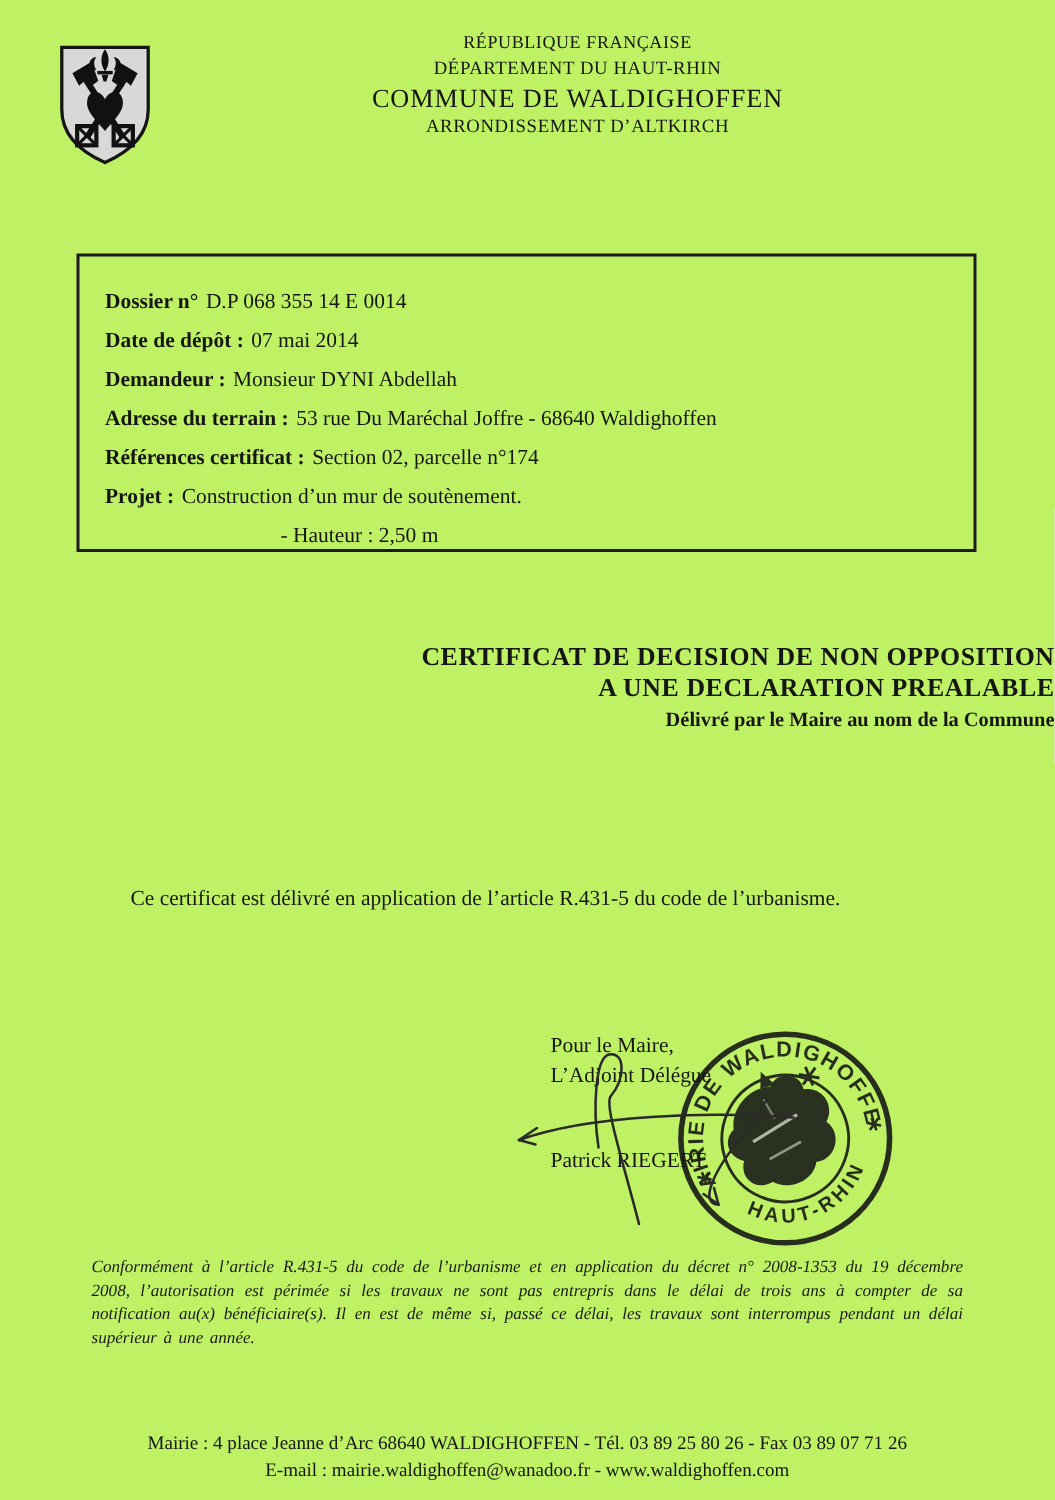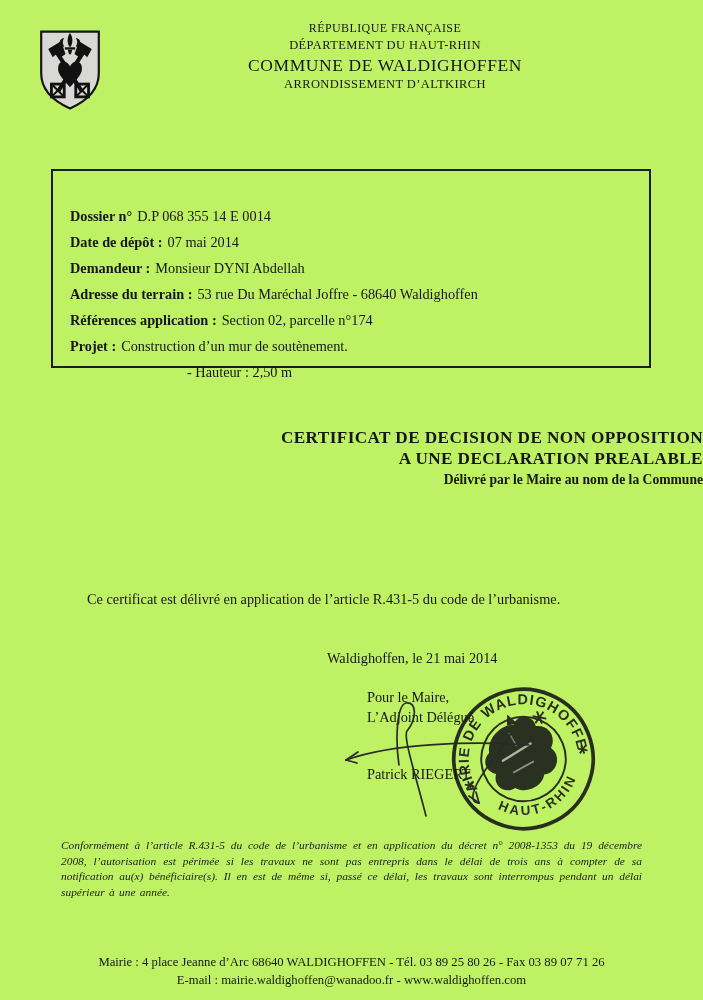--- a/index.html
+++ b/index.html
@@ -13,21 +13,21 @@
   .hdr{left:135px;top:22px;width:500px;text-align:center;line-height:1.15;}
   .hdr .l1{font-size:12px;letter-spacing:.4px;}
   .hdr .l2{font-size:12.5px;margin-top:2px;letter-spacing:.4px;}
   .hdr .l3{font-size:17.5px;margin-top:3px;letter-spacing:.6px;}
   .hdr .l4{font-size:12.5px;margin-top:2px;letter-spacing:.4px;}
   .seal{left:38px;top:27px;width:64px;height:86px;}
   
   .dossier{
     left:51px;top:169px;width:600px;height:199px;
     border:2px solid #1c1c1c;box-sizing:border-box;
-    padding:32px 18px 0 17px;font-size:14.3px;
+    padding:17px 18px 0 17px;font-size:14.3px;
   }
   .dossier .row{line-height:26px;white-space:nowrap;}
   .dossier .row b{margin-right:5px;}
   .dossier .indent{line-height:26px;padding-left:117px;}
   
   .title{left:0;top:427px;width:703px;text-align:right;}
   .title .t{font-size:17.2px;font-weight:bold;line-height:21px;letter-spacing:.4px;}
   .title .sub{font-size:13.6px;font-weight:bold;line-height:19px;margin-top:1px;}
   
   .para{left:67px;width:574px;font-size:14.3px;line-height:21.4px;text-align:justify;}
@@ -93,37 +93,36 @@
     <div class="row">
       <b>Date de dépôt :</b><span>07 mai 2014</span>
     </div>
     <div class="row">
       <b>Demandeur :</b><span>Monsieur DYNI Abdellah</span>
     </div>
     <div class="row">
       <b>Adresse du terrain :</b><span>53 rue Du Maréchal Joffre - 68640 Waldighoffen</span>
     </div>
     <div class="row">
-      <b>Références application :</b><span>Section 02, parcelle n°174</span>
+      <b>Références certificat :</b><span>Section 02, parcelle n°174</span>
     </div>
     <div class="row">
       <b>Projet :</b><span>Construction d’un mur de soutènement.</span>
     </div>
     <div class="indent">- Hauteur : 2,50 m</div>
   </div>
 
   <div class="abs title">
     <div class="t">CERTIFICAT DE DECISION DE NON OPPOSITION</div>
     <div class="t">A UNE DECLARATION PREALABLE</div>
     <div class="sub">Délivré par le Maire au nom de la Commune</div>
   </div>
 
   <div class="abs para p2">Ce certificat est délivré en application de l’article R.431-5 du code de l’urbanisme.</div>
 
-  <div class="abs dateline">Waldighoffen, le 21 mai 2014</div>
 
   <div class="abs mayorblock">
     <div>Pour le Maire,</div>
     <div>L’Adjoint Délégué</div>
   </div>
   <div class="abs signer">Patrick RIEGERT</div>
 
   <div class="abs stamp">
     <svg viewBox="0 0 200 200" width="153" height="148" aria-hidden="true">
       <g transform="rotate(-22 100 100)" fill="#141414">

